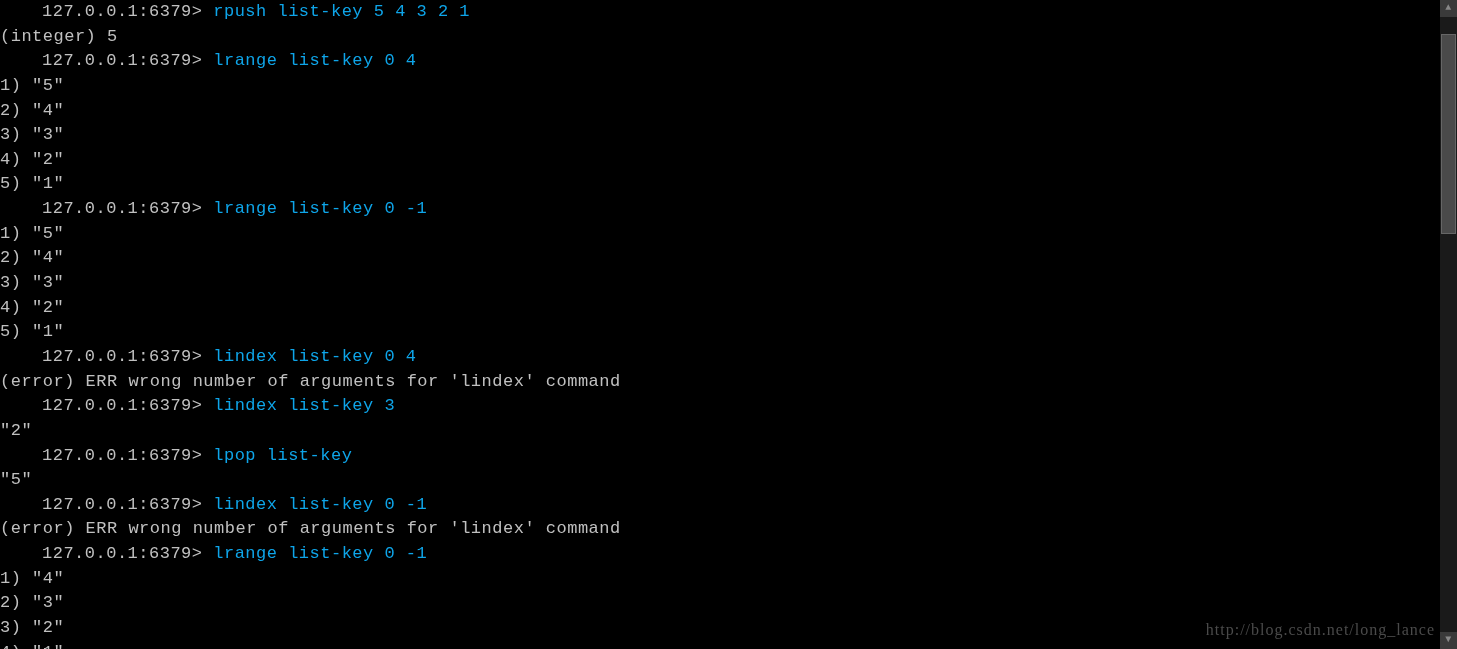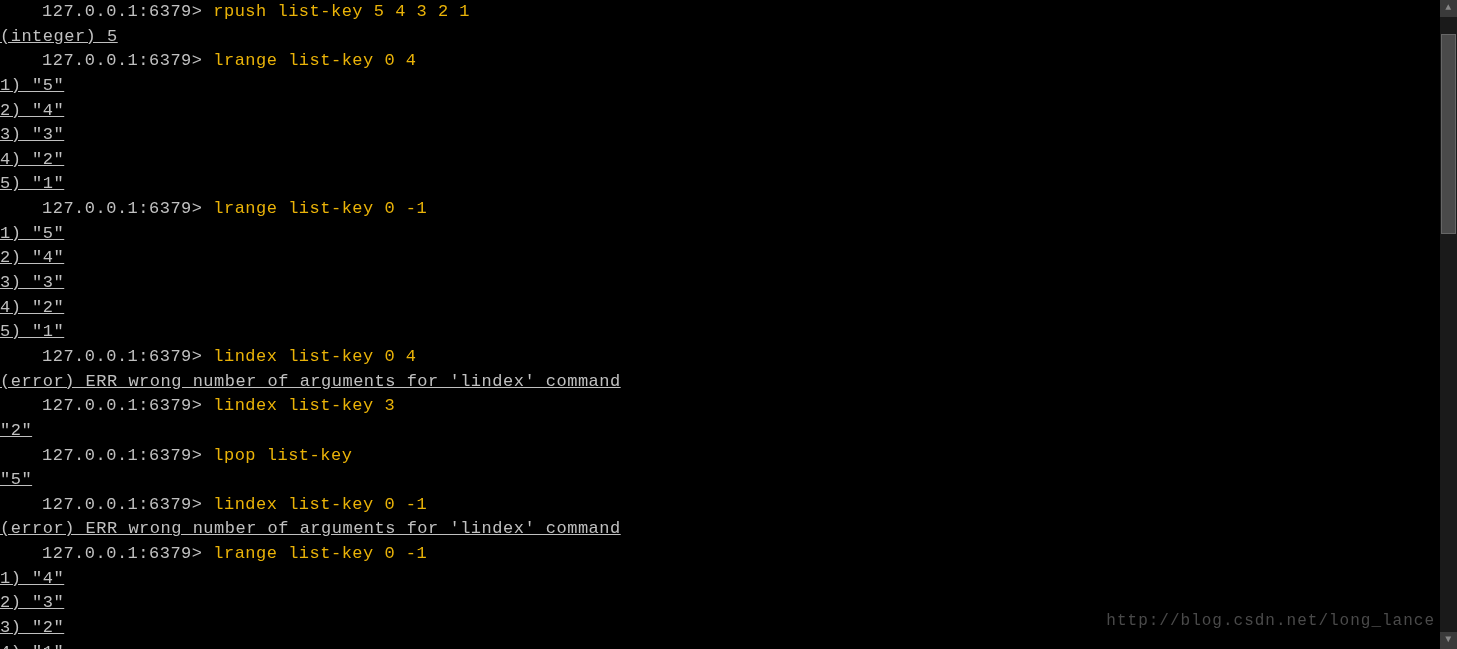--- a/index.html
+++ b/index.html
@@ -25,25 +25,24 @@
       position: relative;
     }
     .line {
       display: block;
     }
     .prompt {
       color: #c0c0c0;
       padding-left: 42px;
     }
     .cmd {
-      color: #eab308;
+      color: #0ea5e9;
     }
     .output {
       color: #c0c0c0;
-      text-decoration: underline;
     }
     .scrollbar {
       position: absolute;
       right: 0;
       top: 0;
       width: 17px;
       height: 649px;
       background: #2a2a2a;
     }
     .scrollbar-track {
@@ -72,25 +71,25 @@
       display: flex;
       align-items: center;
       justify-content: center;
       font-size: 10px;
       color: #888;
     }
     .scrollbar-button-up { top: 0; }
     .scrollbar-button-down { bottom: 0; }
     .watermark {
       position: absolute;
-      bottom: 16px;
+      bottom: 8px;
       right: 22px;
       color: #4a4a4a;
       font-size: 16px;
-      font-family: Liberation Mono, monospace;
+      font-family: Liberation Serif, serif;
       letter-spacing: 1px;
     }
   </style>
 </head>
 <body>
 
 <div class="terminal" id="terminal-lines"><div class="line"><span class="prompt">127.0.0.1:6379&gt;</span><span class="cmd"> rpush list-key 5 4 3 2 1</span></div><div class="line"><span class="output">(integer) 5</span></div><div class="line"><span class="prompt">127.0.0.1:6379&gt;</span><span class="cmd"> lrange list-key 0 4</span></div><div class="line"><span class="output">1) "5"</span></div><div class="line"><span class="output">2) "4"</span></div><div class="line"><span class="output">3) "3"</span></div><div class="line"><span class="output">4) "2"</span></div><div class="line"><span class="output">5) "1"</span></div><div class="line"><span class="prompt">127.0.0.1:6379&gt;</span><span class="cmd"> lrange list-key 0 -1</span></div><div class="line"><span class="output">1) "5"</span></div><div class="line"><span class="output">2) "4"</span></div><div class="line"><span class="output">3) "3"</span></div><div class="line"><span class="output">4) "2"</span></div><div class="line"><span class="output">5) "1"</span></div><div class="line"><span class="prompt">127.0.0.1:6379&gt;</span><span class="cmd"> lindex list-key 0 4</span></div><div class="line"><span class="output">(error) ERR wrong number of arguments for 'lindex' command</span></div><div class="line"><span class="prompt">127.0.0.1:6379&gt;</span><span class="cmd"> lindex list-key 3</span></div><div class="line"><span class="output">"2"</span></div><div class="line"><span class="prompt">127.0.0.1:6379&gt;</span><span class="cmd"> lpop list-key</span></div><div class="line"><span class="output">"5"</span></div><div class="line"><span class="prompt">127.0.0.1:6379&gt;</span><span class="cmd"> lindex list-key 0 -1</span></div><div class="line"><span class="output">(error) ERR wrong number of arguments for 'lindex' command</span></div><div class="line"><span class="prompt">127.0.0.1:6379&gt;</span><span class="cmd"> lrange list-key 0 -1</span></div><div class="line"><span class="output">1) "4"</span></div><div class="line"><span class="output">2) "3"</span></div><div class="line"><span class="output">3) "2"</span></div><div class="line"><span class="output">4) "1"</span></div></div>
 
 <div class="scrollbar">
   <div class="scrollbar-button-up">▲</div>

